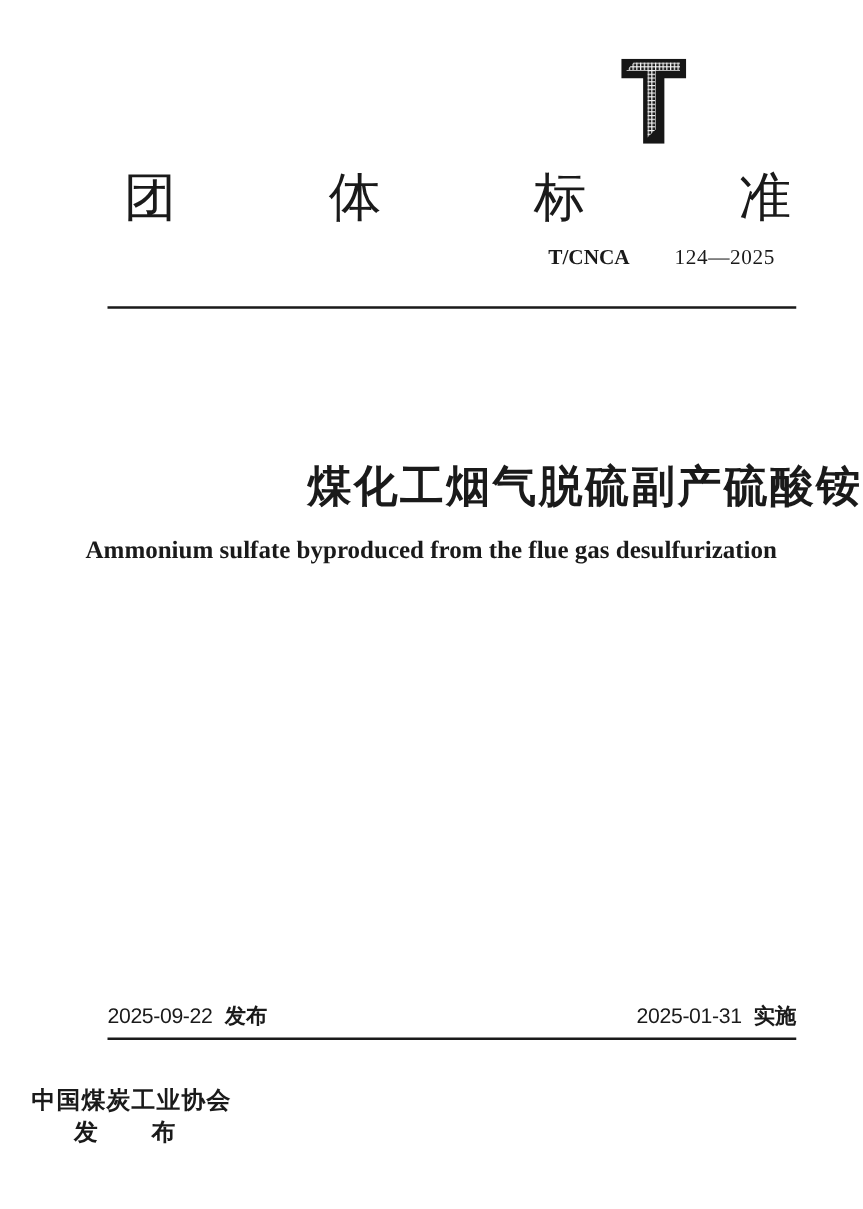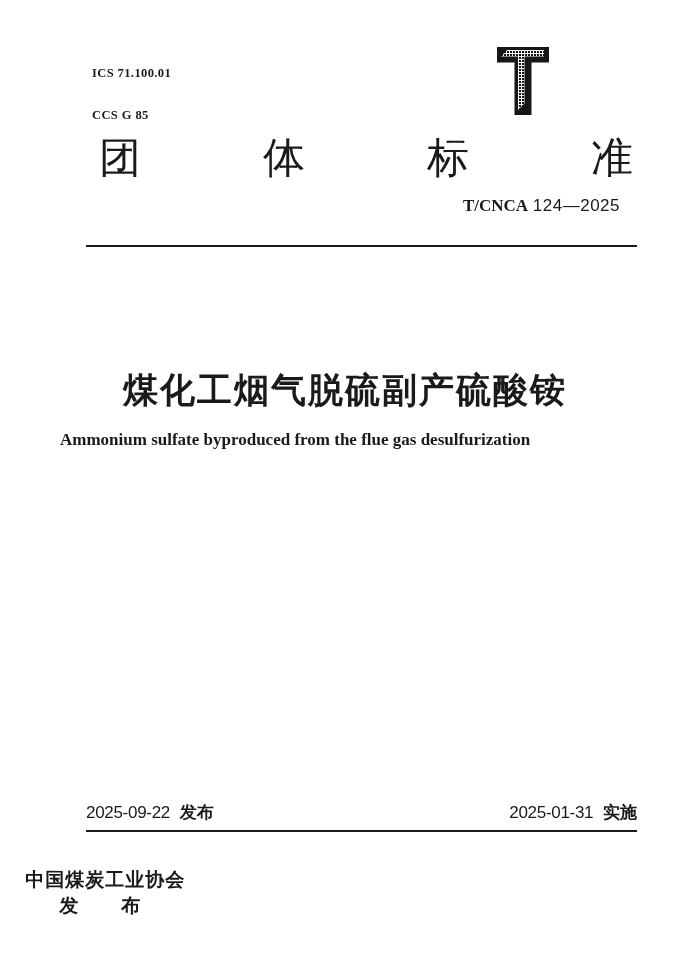--- a/index.html
+++ b/index.html
@@ -16,54 +16,50 @@
   .std-type {
     position:absolute; left:99px; right:57px; top:134px;
     display:flex; justify-content:space-between;
     font-size:42px; font-weight:400; line-height:48px;
   }
   .std-code {
     position:absolute; right:70px; top:196px; font-size:17px; line-height:20px;
     white-space:nowrap;
   }
   .std-code .prefix { font-family:"Liberation Serif", serif; font-weight:bold; }
-  .std-code .num { font-family:Liberation Sans, sans-serif; font-weight:500; letter-spacing:0.5px; }
+  .std-code .num { font-family:Liberation Serif, serif; font-weight:500; letter-spacing:0.5px;margin-left:31px; }
   .rule-top { position:absolute; left:86px; right:53px; top:245px; height:2px; background:#1a1a1a; }
   .title-zh {
-    position:absolute; left:0; right:0; top:369px; text-align:center;
+    position:absolute; left:0; right:0; top:369px; text-align:right;
     font-size:35px; font-weight:bold; letter-spacing:2px; line-height:42px;
   }
   .title-en {
-    position:absolute; left:60px; right:60px; top:429px; 
+    position:absolute; left:60px; right:60px; top:429px; text-align:center;
     font-family:"Liberation Serif", serif; font-weight:bold;
-    font-size:17px; line-height:22.5px;
+    font-size:20px; line-height:22.5px;
   }
   .dates-row {
     position:absolute; left:86px; right:53px; top:803px;
     display:flex; justify-content:space-between; align-items:baseline;
     padding-bottom:7px; border-bottom:2px solid #1a1a1a;
     font-size:17px; line-height:20px; white-space:nowrap;
   }
   .dates-row .d { font-family:Liberation Sans, sans-serif; letter-spacing:-0.3px; }
   .dates-row .lbl { font-weight:bold; margin-left:5px; }
   .publisher-row {
     position:absolute; left:0; right:0; top:845px; 
     font-size:19px; font-weight:bold; letter-spacing:1px; white-space:pre;
   }
   .publisher-row .action { margin-left:34px; letter-spacing:12px; }
 </style>
 </head>
 <body>
 
 <div class="page">
 
-  <div class="ics-block">
-    <div>ICS 71.100.01</div>
-    <div>CCS G 85</div>
-  </div>
 
   <div class="logo">
     <svg width="52" height="68" viewBox="0 0 52 68" xmlns="http://www.w3.org/2000/svg" aria-hidden="true">
       <defs>
         <pattern id="tgrid" width="3" height="3" patternUnits="userSpaceOnUse">
           <rect width="3" height="3" fill="#161616"></rect>
           <path d="M0 0.5 H3 M0.5 0 V3" stroke="#f4f4f4" stroke-width="1"></path>
         </pattern>
       </defs>
       <path d="M0 0 H52 V15.5 H34.5 V68 H17.5 V15.5 H0 Z" fill="#161616"></path>

